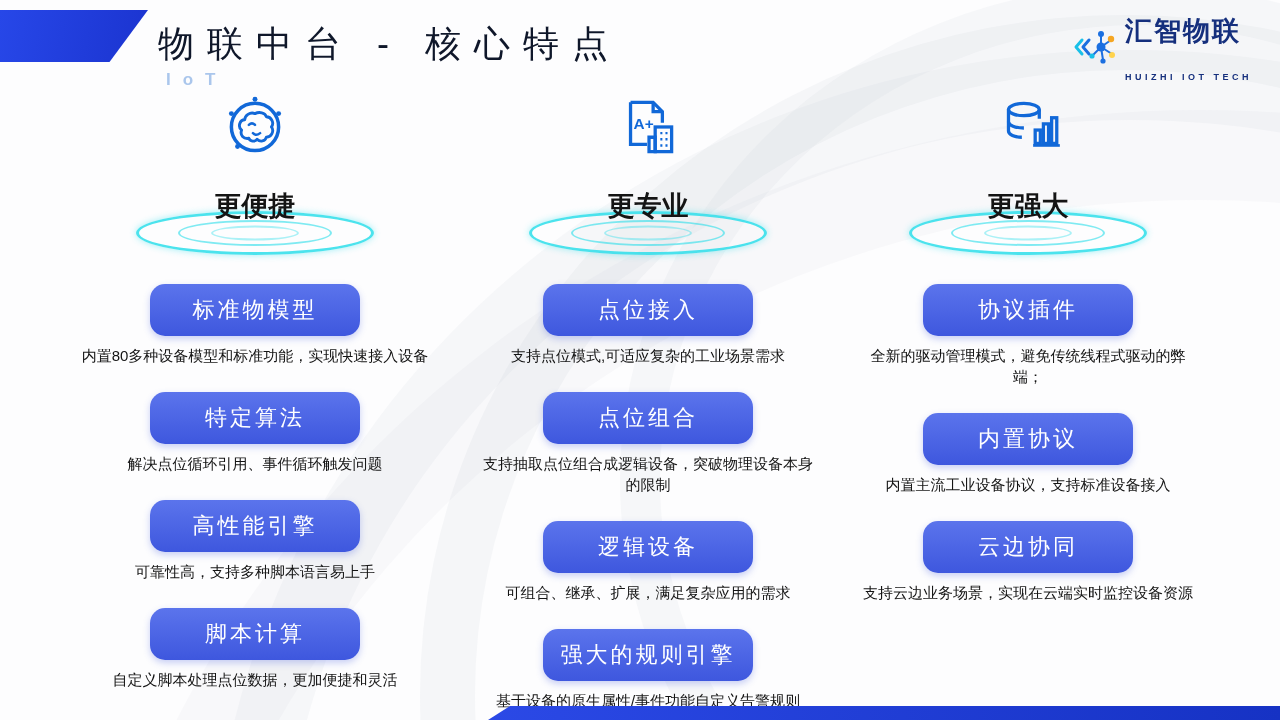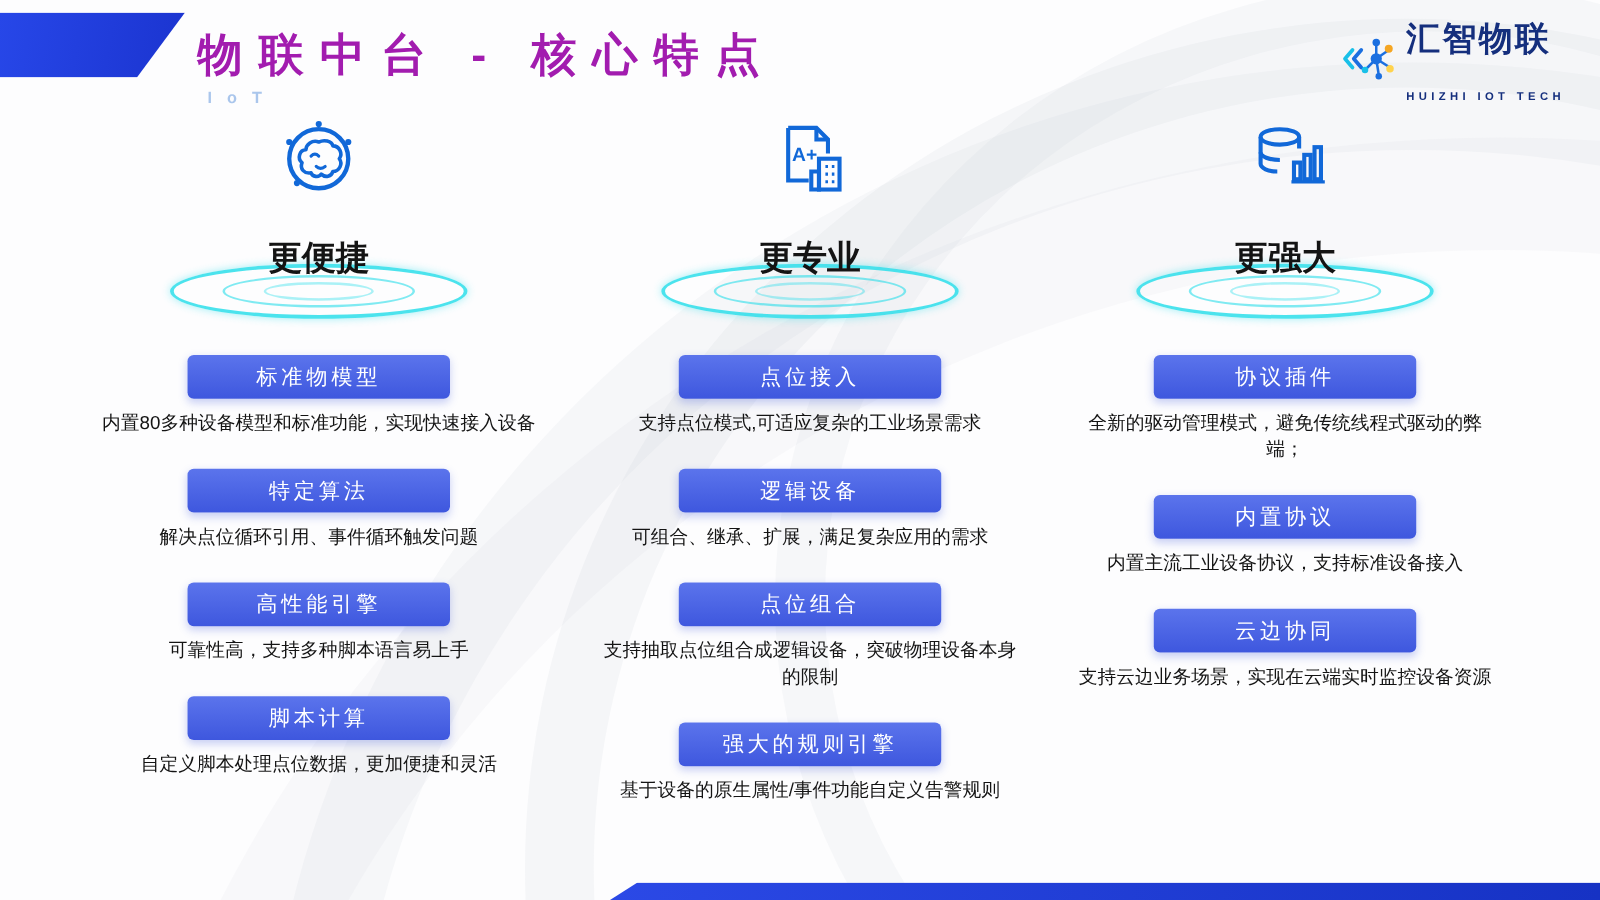--- a/index.html
+++ b/index.html
@@ -18,26 +18,26 @@
   .s4 { width: 960px;  height: 910px;  left: 620px; top: -15px; border: 40px solid rgba(188,195,208,0.10); }
 
   
   .corner-shape {
     position: absolute; left: 0; top: 10px; width: 148px; height: 52px;
     background: linear-gradient(100deg, #2747e8, #1b34d0);
     clip-path: polygon(0 0, 100% 0, 74% 100%, 0 100%);
   }
   .title {
     position: absolute; left: 158px; top: 20px;
-    font-size: 36px; font-weight: bold; color: #a21caf; letter-spacing: 13px;
+    font-size: 36px; font-weight: normal; color: #0f172a; letter-spacing: 13px;
     white-space: nowrap;
   }
   .subtitle {
     position: absolute; left: 166px; top: 70px;
-    font-size: 13px; font-weight: bold; color: #aac6ec; letter-spacing: 12px;
+    font-size: 17px; font-weight: bold; color: #aac6ec; letter-spacing: 12px;
   }
   .logo { position: absolute; right: 28px; top: 16px; display: flex; align-items: center; gap: 8px; }
   .logo-text { display: flex; flex-direction: column; gap: 24px; }
   .logo-name { font-size: 27px; font-weight: bold; color: #152f7d; letter-spacing: 2px; line-height: 30px; }
   .logo-sub  { font-size: 9px;  font-weight: bold; color: #152f7d; letter-spacing: 3.5px; margin-top: 2px; }
 
   
   .footer-bar {
     position: absolute; bottom: 0; left: 488px; right: 0; height: 14px;
     background: linear-gradient(90deg, #2b49e6, #1632c4);
@@ -58,23 +58,23 @@
   }
   .halo { position: relative; z-index: 1; height: 42px; margin-top: -12px; }
   .ring { position: absolute; left: 50%; top: 50%; transform: translate(-50%,-50%); border-radius: 50%; }
   .r1 { width: 232px; height: 38px; border: 3px solid rgba(44,222,234,0.85); box-shadow: 0 0 7px rgba(44,222,234,0.45); }
   .r2 { width: 150px; height: 22px; border: 2px solid rgba(44,222,234,0.60); }
   .r3 { width: 84px;  height: 11px; border: 2px solid rgba(44,222,234,0.40); }
 
   .item { margin-top: 26px; }
   .item.first { margin-top: 30px; }
   .chip {
-    width: 210px; height: 35px; margin: 0 auto; border-radius: 5px;
+    width: 210px; height: 52px; margin: 0 auto; border-radius: 15px;
     background: linear-gradient(180deg, #5b74ec, #3e57de);
-    color: #ffffff; font-size: 17px; letter-spacing: 3px;
+    color: #ffffff; font-size: 22px; letter-spacing: 3px;
     display: flex; align-items: center; justify-content: center;
     box-shadow: 0 3px 7px rgba(60,85,220,0.28);
   }
   .desc {
     margin-top: 9px; padding: 0 6px;
     font-size: 15px; line-height: 21px; color: #141414; text-align: center;
   }
 </style>
 </head>
 <body>
@@ -170,26 +170,26 @@
       <div class="ring r1"></div>
       <div class="ring r2"></div>
       <div class="ring r3"></div>
     </div>
 
     <div class="item first">
       <div class="chip">点位接入</div>
       <div class="desc">支持点位模式,可适应复杂的工业场景需求</div>
     </div>
     <div class="item">
+      <div class="chip">点位组合</div>
+      <div class="desc">支持抽取点位组合成逻辑设备，突破物理设备本身的限制</div>
+    </div>
+    <div class="item">
       <div class="chip">逻辑设备</div>
       <div class="desc">可组合、继承、扩展，满足复杂应用的需求</div>
-    </div>
-    <div class="item">
-      <div class="chip">点位组合</div>
-      <div class="desc">支持抽取点位组合成逻辑设备，突破物理设备本身的限制</div>
     </div>
     <div class="item">
       <div class="chip">强大的规则引擎</div>
       <div class="desc">基于设备的原生属性/事件功能自定义告警规则</div>
     </div>
   </div>
 
   <div class="col c3">
     <div class="col-icon">
       <svg width="76" height="76" viewBox="0 0 74 74" fill="none" stroke="#1168d8" stroke-width="3.2">

